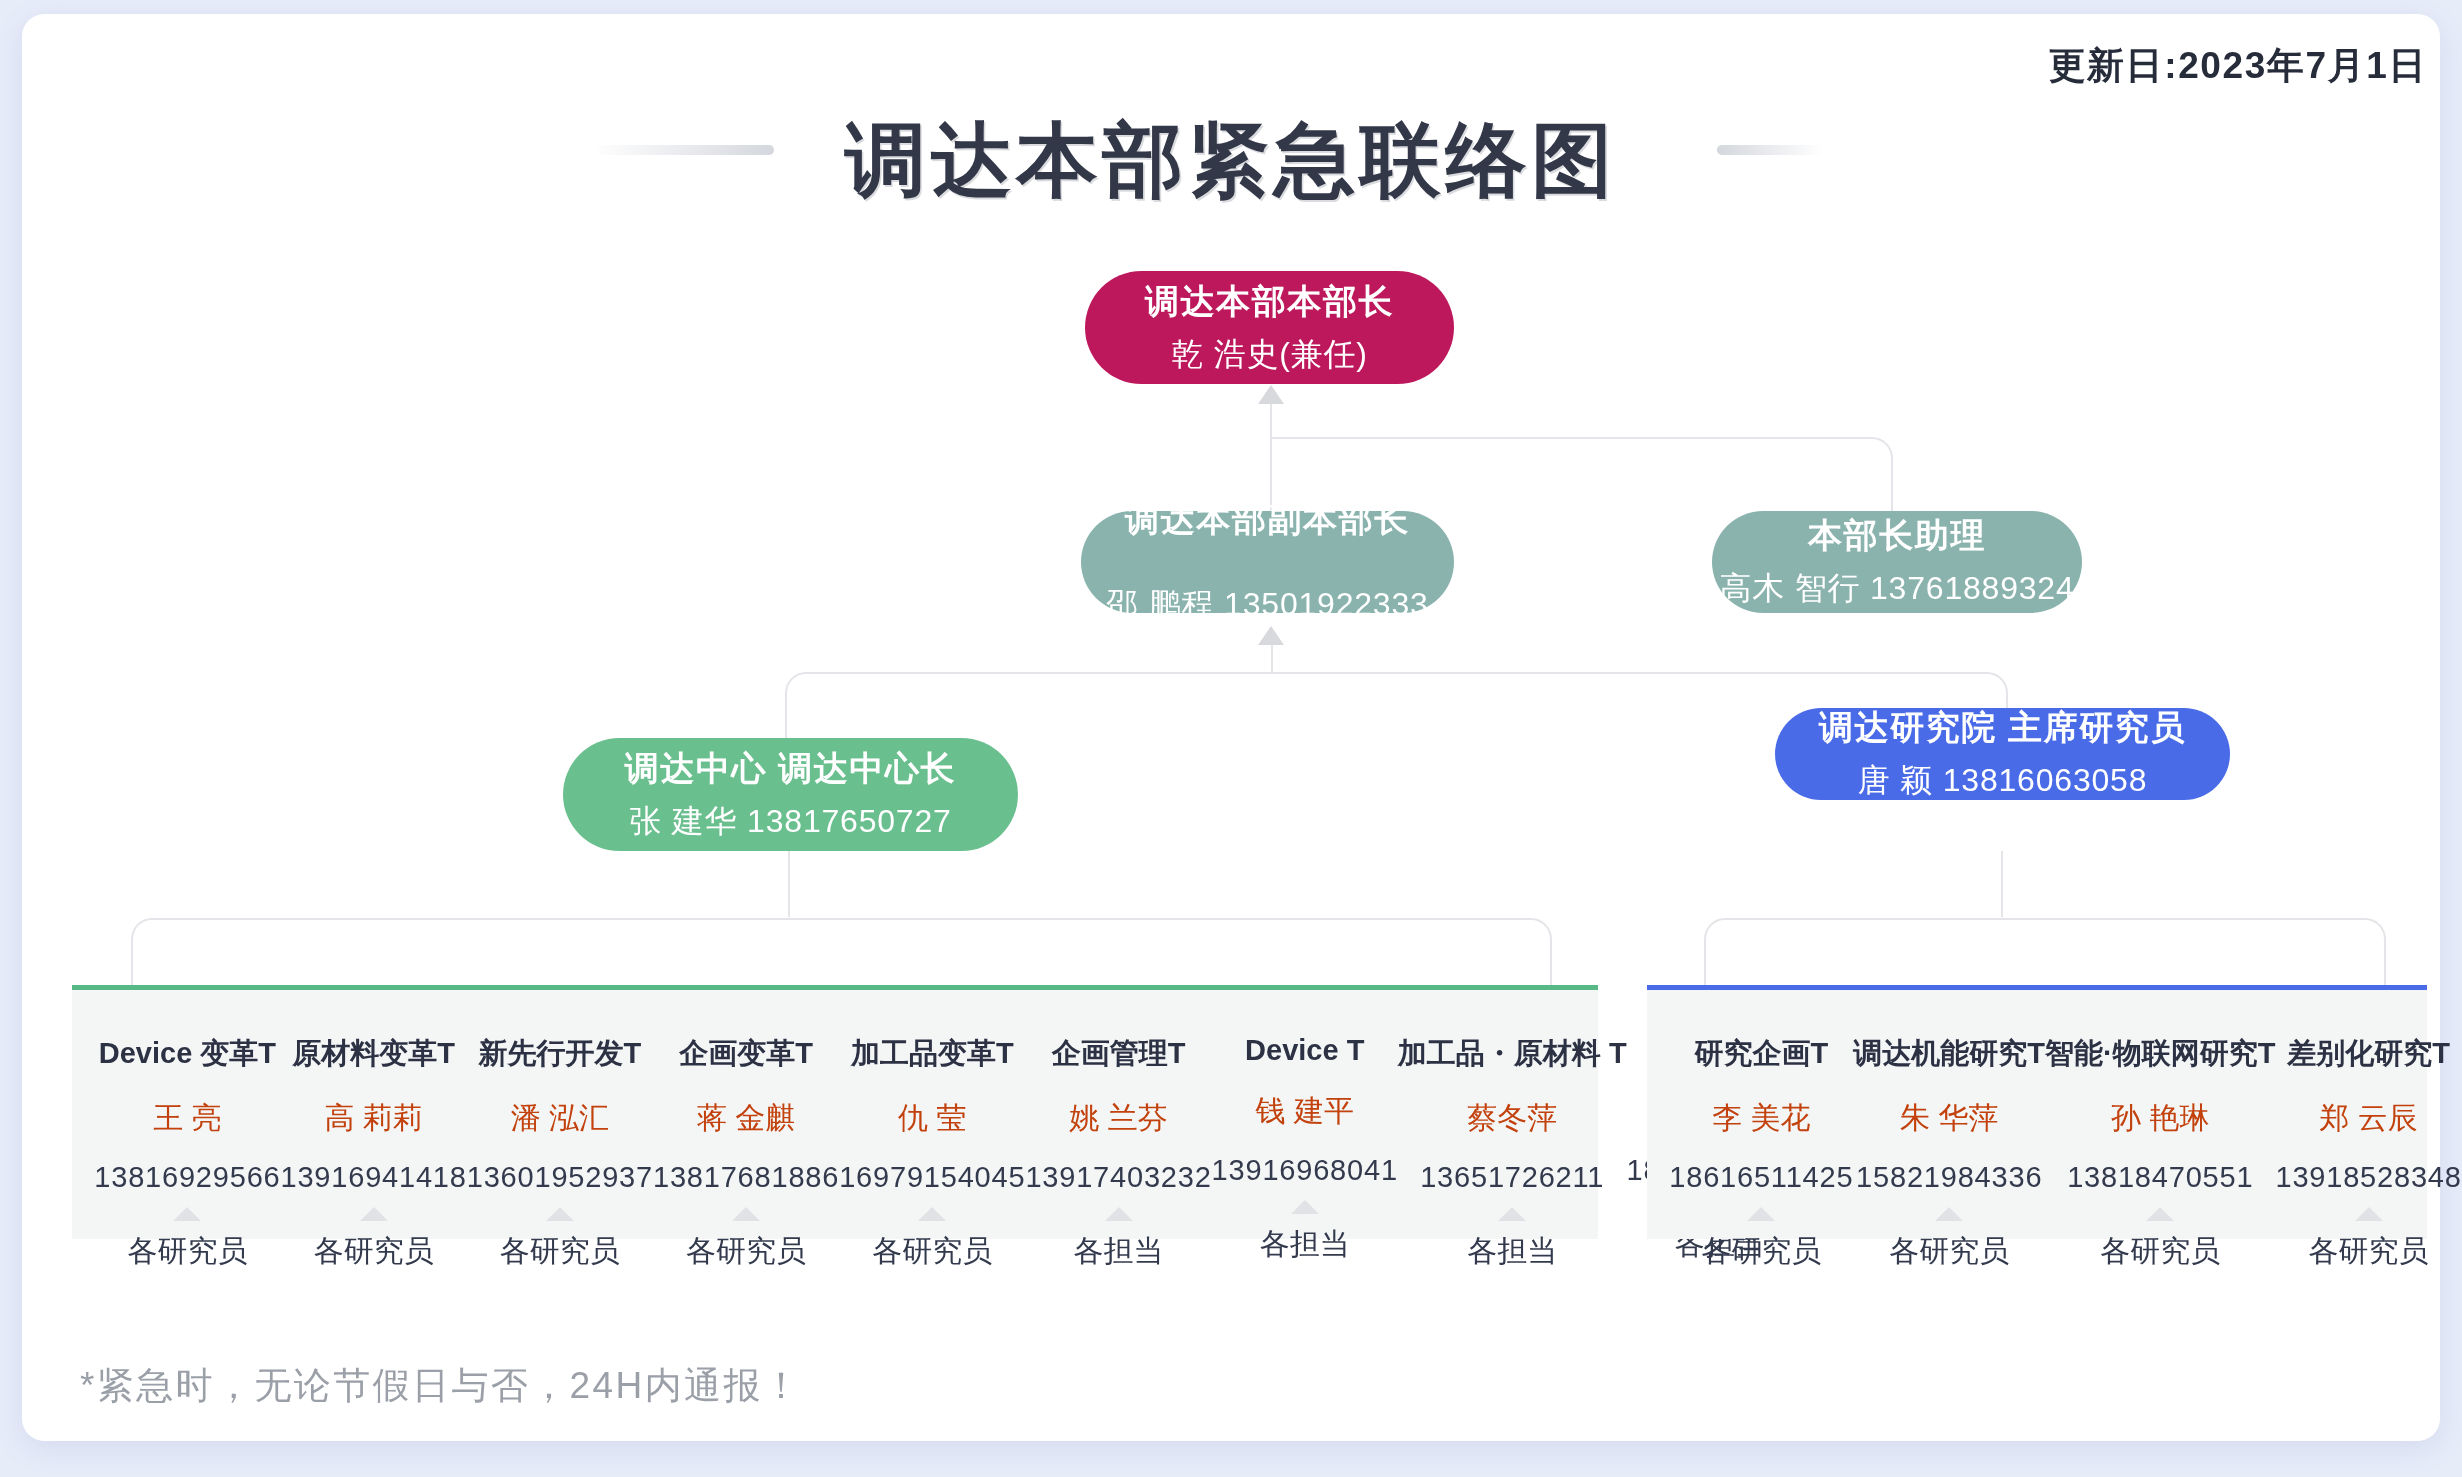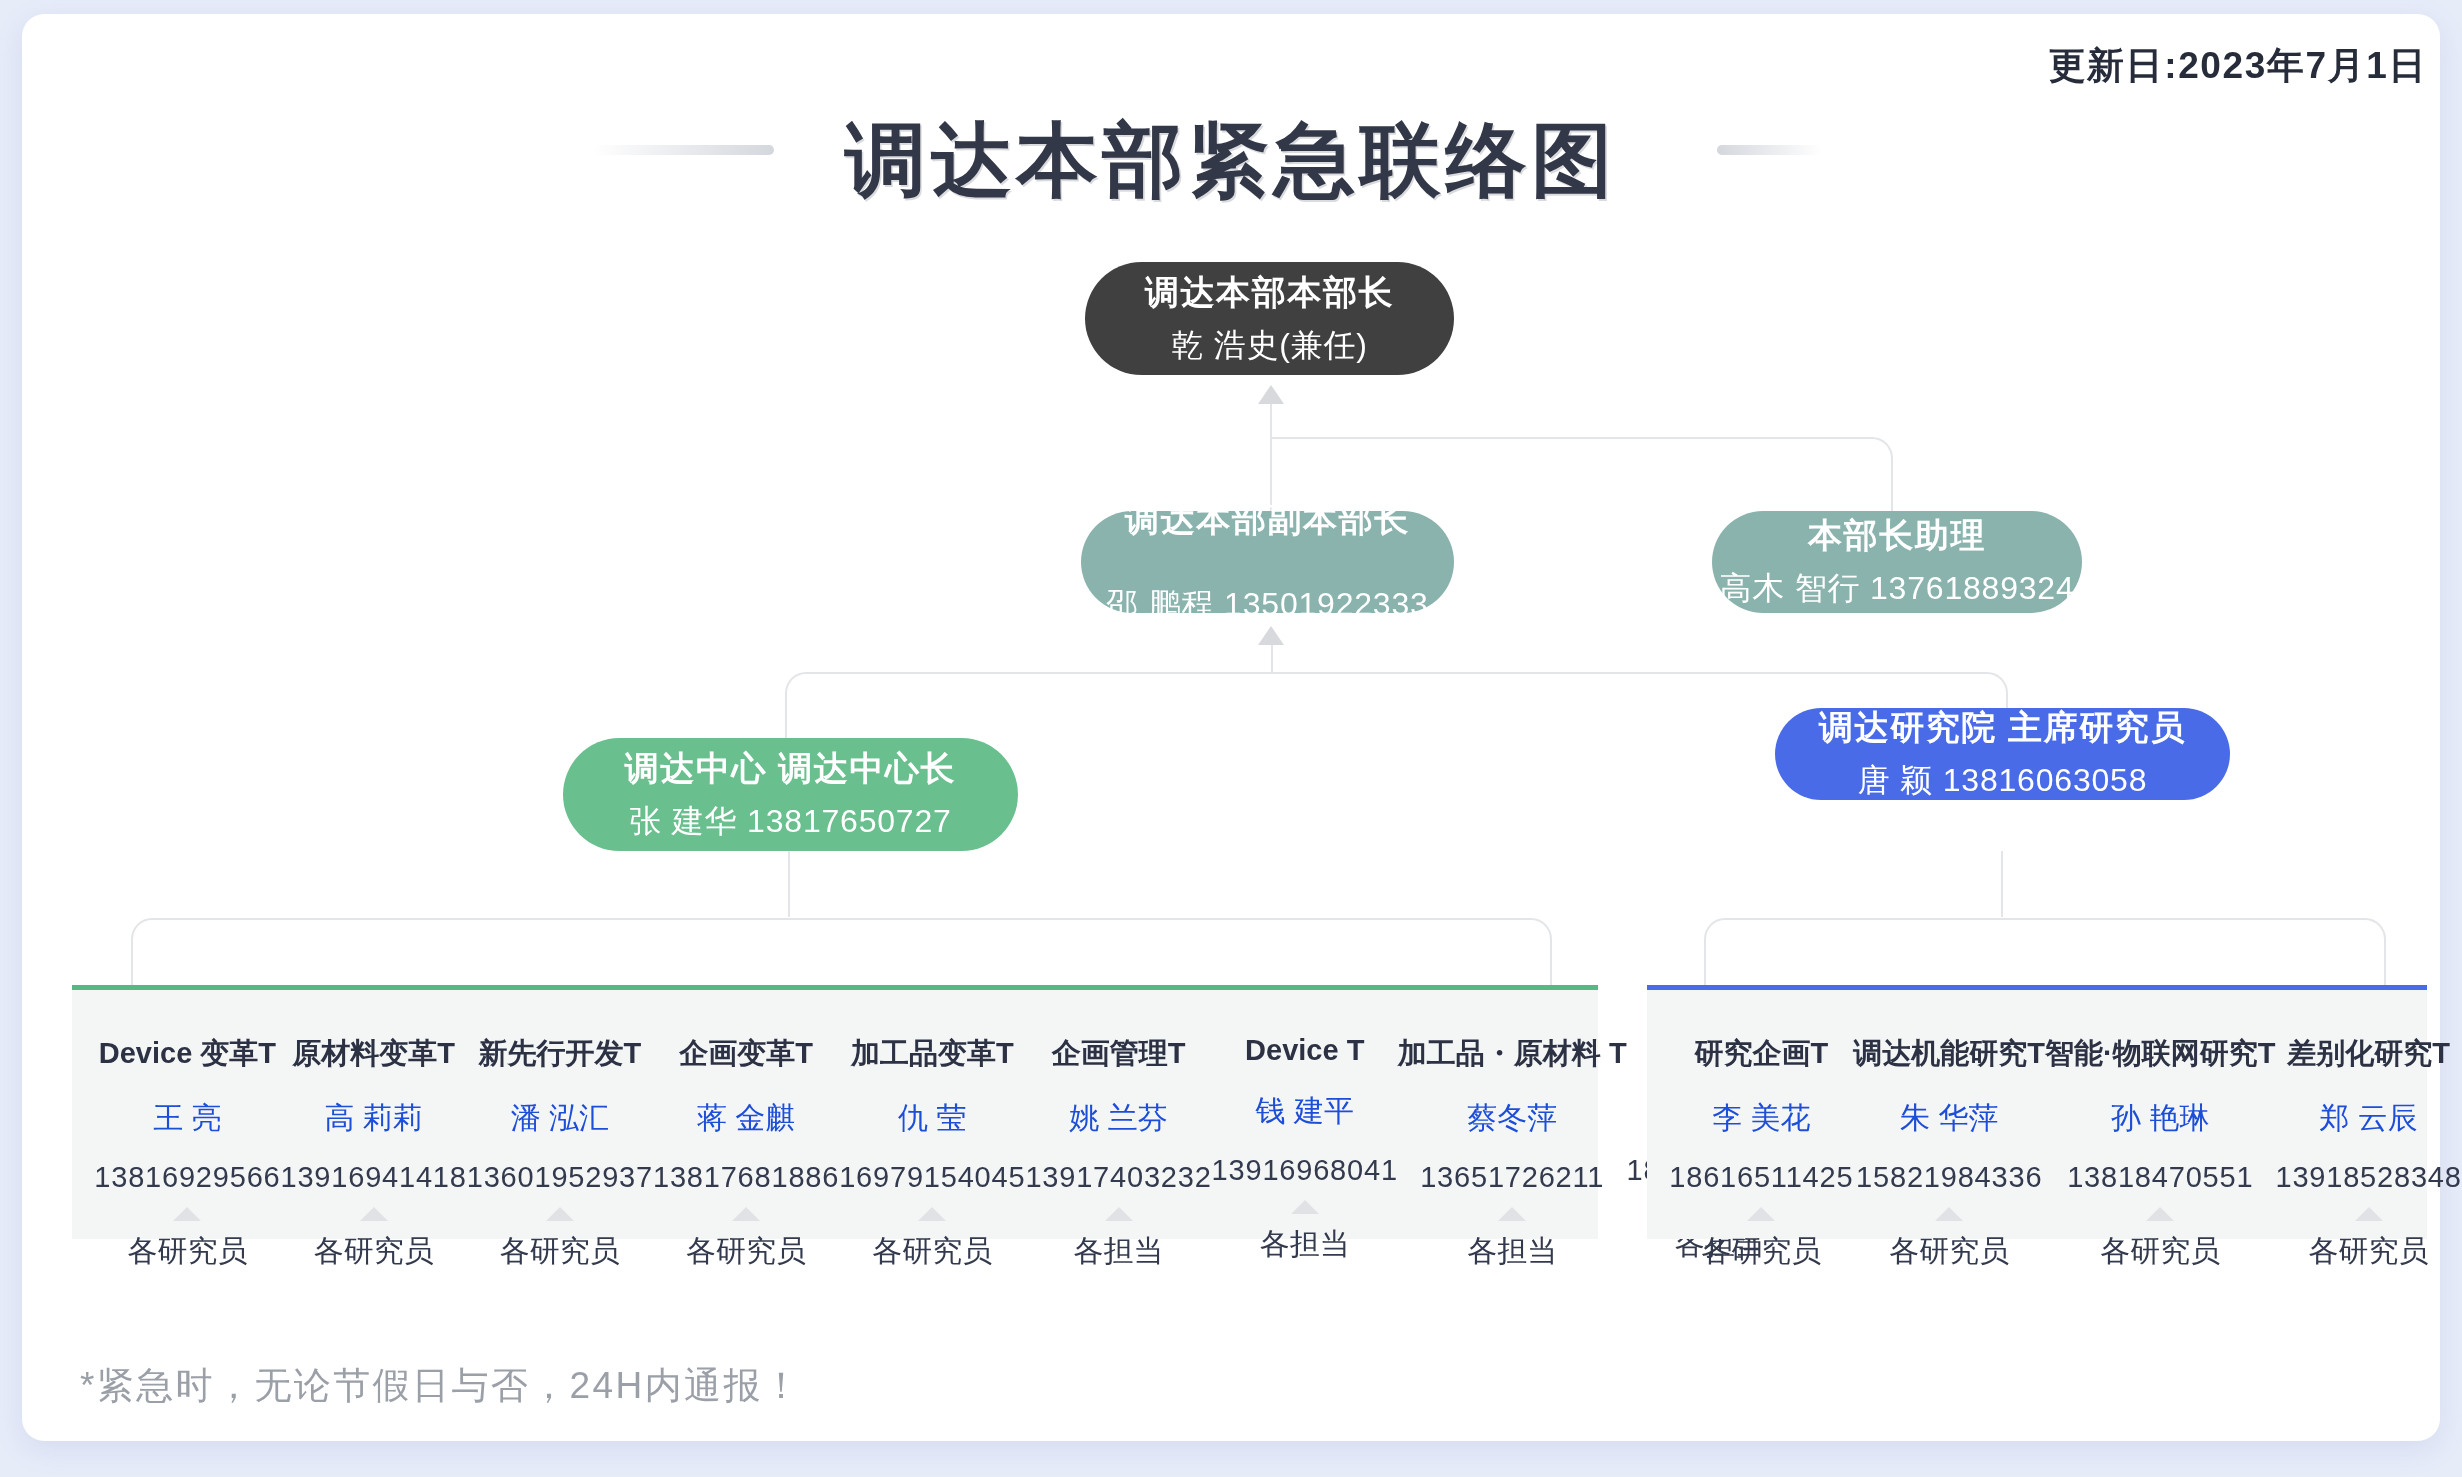--- a/index.html
+++ b/index.html
@@ -27,21 +27,21 @@
   .title-line.left{left:592px;width:182px;background:linear-gradient(90deg,rgba(216,219,224,0),#d4d7dd);}
   .title-line.right{left:1717px;width:105px;background:linear-gradient(90deg,#d4d7dd,rgba(216,219,224,0));}
 
   
   .node{
     position:absolute;border-radius:797px;color:#ffffff;text-align:center;
     display:flex;flex-direction:column;justify-content:center;gap:8px;
   }
   .node .node-title{font-size:34px;font-weight:bold;letter-spacing:1.6px;}
   .node .node-person{font-size:32px;font-weight:normal;letter-spacing:0.8px;}
-  #lvl1{left:1085px;top:262px;width:369px;height:113px;background:#404040;}
+  #lvl1{left:1085px;top:271px;width:369px;height:113px;background:#be185d;}
   #lvl2a{left:1081px;top:511px;width:373px;height:102px;background:#8ab3ae;gap:40px;}
   #lvl2b{left:1712px;top:511px;width:370px;height:102px;background:#8ab3ae;}
   #lvl3a{left:563px;top:738px;width:455px;height:113px;background:#6abf8e;}
   #lvl3b{left:1775px;top:708px;width:455px;height:92px;background:#4a6be8;}
 
   
   .vline{position:absolute;width:0;border-left:2.4px solid #e3e5e8;}
   .arrow-up{
     position:absolute;width:0;height:0;
     border-left:13.6px solid transparent;border-right:13.6px solid transparent;
@@ -67,21 +67,21 @@
     display:flex;justify-content:space-between;align-items:stretch;
     padding:0 22.3px;box-sizing:border-box;
   }
   #panel-center{left:72px;width:1526px;border-top:5.6px solid #57b886;}
   #panel-inst{left:1647px;width:780px;border-top:5.6px solid #4a6be8;}
   .team-col{
     flex:1;display:flex;flex-direction:column;align-items:center;
     padding-top:44px;white-space:nowrap;
   }
   .team-name{font-size:29px;font-weight:bold;color:#2c3244;}
-  .team-person{font-size:30px;margin-top:24px;color:#1d4ed8;}
+  .team-person{font-size:30px;margin-top:24px;color:#c2410c;}
   .team-phone{font-size:29px;margin-top:22.3px;color:#333a4d;letter-spacing:0.8px;}
   .team-tri{
     width:0;height:0;margin-top:12.8px;
     border-left:14.4px solid transparent;border-right:14.4px solid transparent;
     border-bottom:14.4px solid #e0e2e5;
   }
   .team-role{font-size:30px;margin-top:9.6px;color:#333a4d;}
 
   .footnote{
     position:absolute;left:80px;top:1361px;

